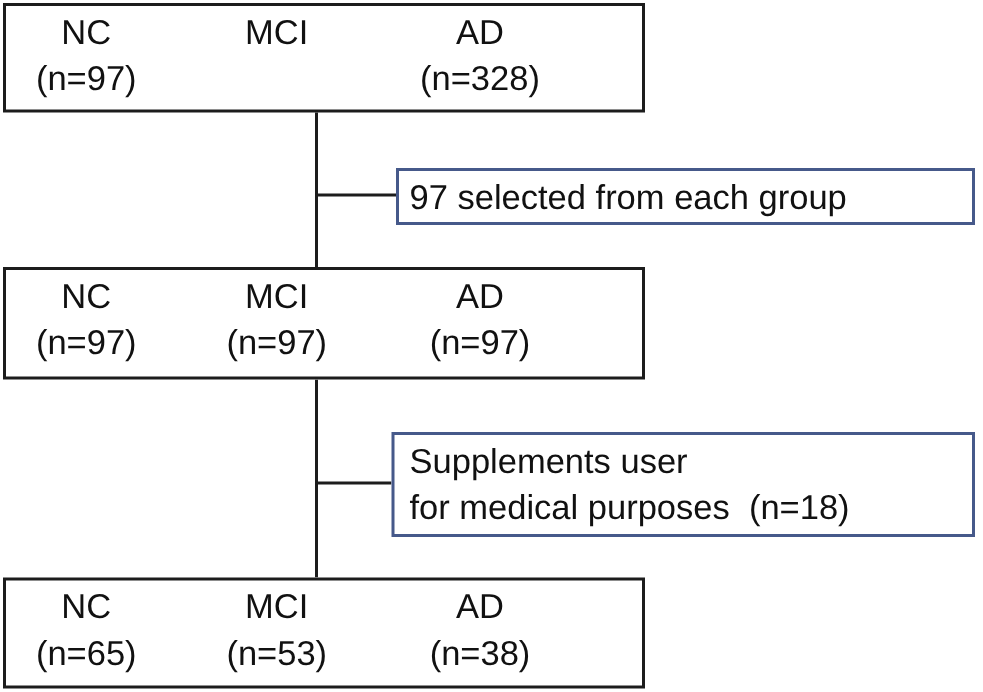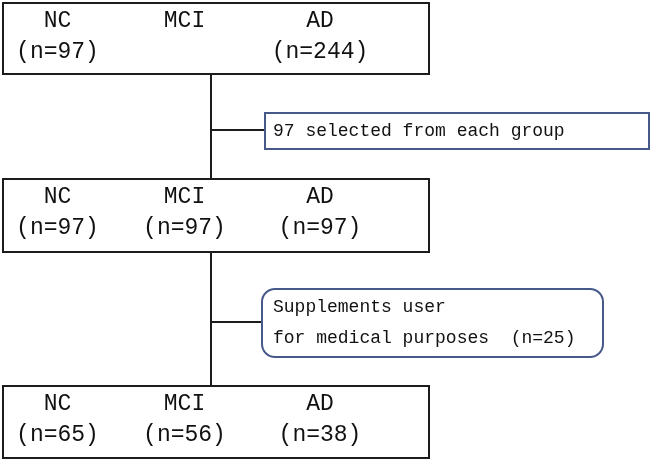--- a/index.html
+++ b/index.html
@@ -11,21 +11,21 @@
   html, body {
     margin: 0;
     padding: 0;
     background: var(--bg);
   }
   .canvas {
     position: relative;
     width: 655px;
     height: 461px;
     background: var(--bg);
-    font-family: Liberation Mono, monospace;
+    font-family: Liberation Sans, sans-serif;
     color: var(--text);
     overflow: hidden;
   }
   .stage-box {
     position: absolute;
     left: 2px;
     width: 428px;
     border: 2px solid var(--box-border);
     box-sizing: border-box;
     background: var(--bg);
@@ -41,40 +41,39 @@
     line-height: 31px;
   }
   .group-count {
     white-space: pre;
   }
   .note-box {
     position: absolute;
     border: 2px solid var(--note-border);
     box-sizing: border-box;
     background: var(--bg);
-    font-size: 18px;
+    font-size: 23px;
     line-height: 31px;
   }
   .note-line { white-space: pre; }
   #note-selection {
     left: 264px;
     top: 112px;
     width: 386px;
     height: 38px;
     display: flex;
     align-items: center;
     padding-left: 7px;
   }
   #note-exclusion {
     left: 261px;
     top: 288px;
-    width: 343px;
+    width: 389px;
     height: 70px;
     padding: 2px 0 0 10px;
-    border-radius: 14px;
   }
   .connector {
     position: absolute;
     background: var(--box-border);
   }
   #conn-v-top    { left: 210px; top: 75px;  width: 2px;  height: 103px; }
   #conn-v-bottom { left: 210px; top: 253px; width: 2px;  height: 132px; }
   #conn-h-top    { left: 212px; top: 129px; width: 52px; height: 2px; }
   #conn-h-bottom { left: 212px; top: 321px; width: 49px; height: 2px; }
   #box-initial { top: 2px;   height: 73px; }
@@ -90,21 +89,21 @@
     <div class="stage-grid">
       <div class="group-cell">
         <div class="group-label">NC</div>
         <div class="group-count">(n=97)</div>
       </div>
       <div class="group-cell">
         <div class="group-label">MCI</div>
       </div>
       <div class="group-cell">
         <div class="group-label">AD</div>
-        <div class="group-count">(n=244)</div>
+        <div class="group-count">(n=328)</div>
       </div>
     </div>
   </div>
 
   <div class="connector" id="conn-v-top"></div>
   <div class="connector" id="conn-h-top"></div>
   <div class="connector" id="conn-v-bottom"></div>
   <div class="connector" id="conn-h-bottom"></div>
 
   <div class="note-box" id="note-selection">
@@ -123,32 +122,32 @@
       </div>
       <div class="group-cell">
         <div class="group-label">AD</div>
         <div class="group-count">(n=97)</div>
       </div>
     </div>
   </div>
 
   <div class="note-box" id="note-exclusion">
     <div class="note-line">Supplements user</div>
-    <div class="note-line">for medical purposes  (n=25)</div>
+    <div class="note-line">for medical purposes  (n=18)</div>
   </div>
 
   <div class="stage-box" id="box-final">
     <div class="stage-grid">
       <div class="group-cell">
         <div class="group-label">NC</div>
         <div class="group-count">(n=65)</div>
       </div>
       <div class="group-cell">
         <div class="group-label">MCI</div>
-        <div class="group-count">(n=56)</div>
+        <div class="group-count">(n=53)</div>
       </div>
       <div class="group-cell">
         <div class="group-label">AD</div>
         <div class="group-count">(n=38)</div>
       </div>
     </div>
   </div>
 
 </div>
 

